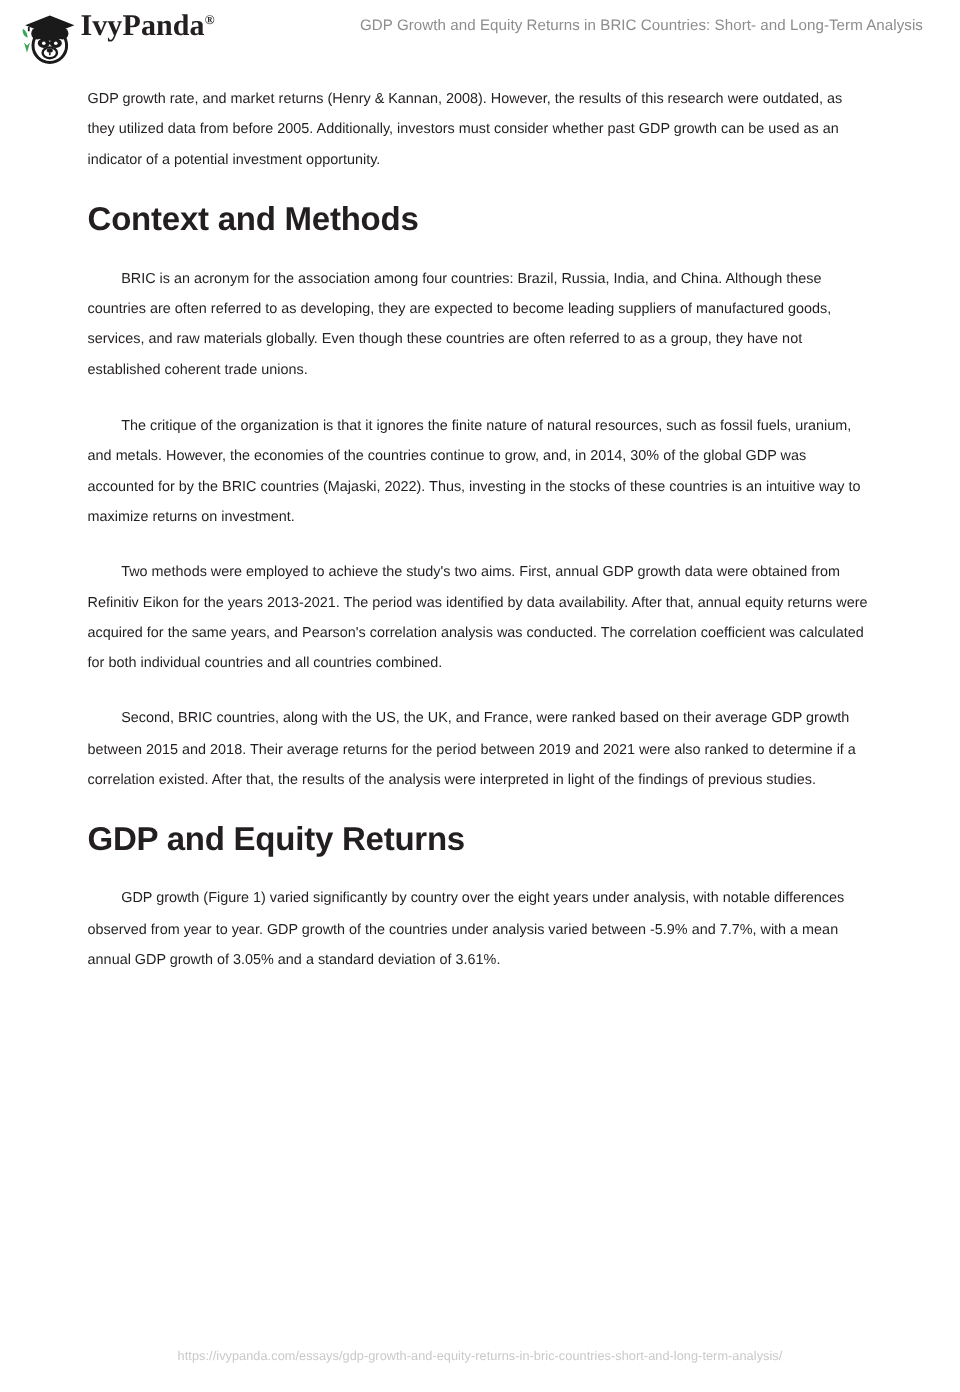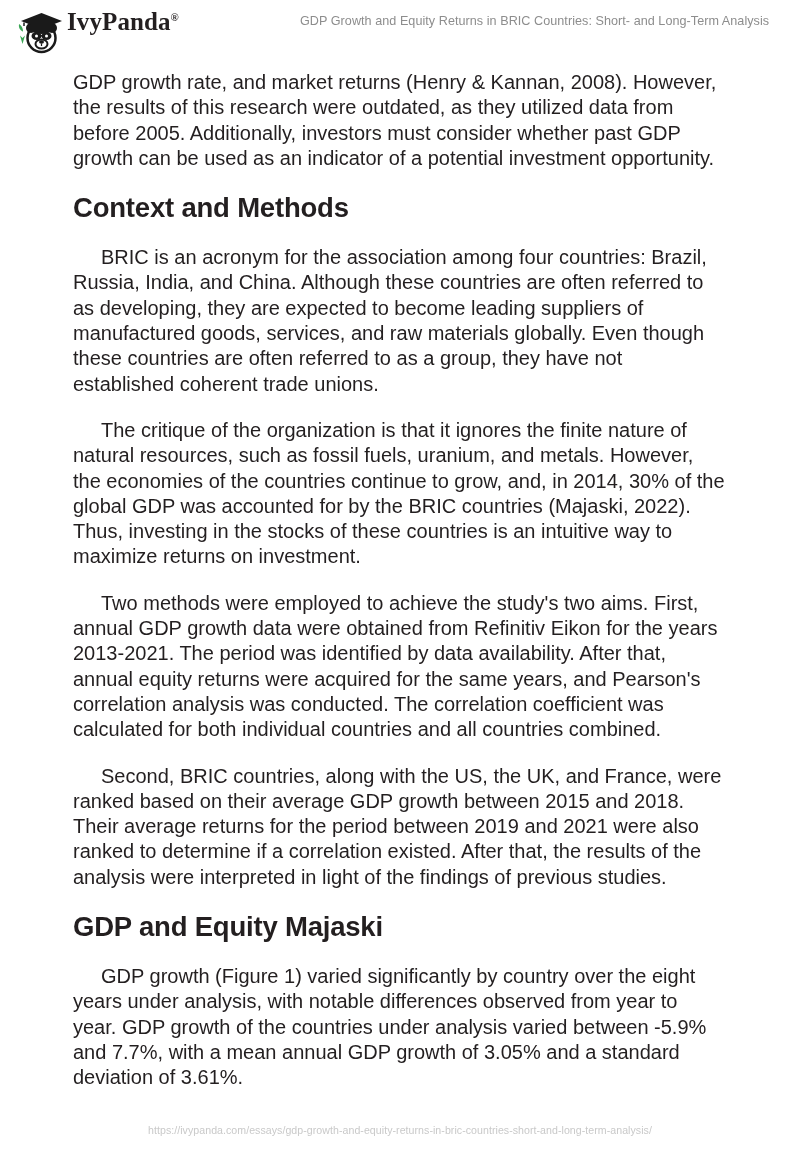--- a/index.html
+++ b/index.html
@@ -65,21 +65,21 @@
 
   
   .doc {
     position: absolute;
     left: 73px;
     top: 70px;
     width: 652px;
   }
   .doc p {
     margin: 0 0 21px 0;
-    font-size: 20px;
+    font-size: 12px;
     line-height: 25.3px;
     text-align: left;
     color: #231f20;
     text-indent: 28px;
   }
   .doc p.no-indent {
     text-indent: 0;
   }
   .doc h2 {
     margin: 19px 0 22px 0;
@@ -151,19 +151,19 @@
   <div class="header-title">GDP Growth and Equity Returns in BRIC Countries: Short- and Long-Term Analysis</div>
 </div>
 
 <div class="doc" id="doc-body">
     <p class="no-indent">GDP growth rate, and market returns (Henry &amp; Kannan, 2008). However, the results of this research were outdated, as they utilized data from before 2005. Additionally, investors must consider whether past GDP growth can be used as an indicator of a potential investment opportunity.</p>
     <h2>Context and Methods</h2>
     <p>BRIC is an acronym for the association among four countries: Brazil, Russia, India, and China. Although these countries are often referred to as developing, they are expected to become leading suppliers of manufactured goods, services, and raw materials globally. Even though these countries are often referred to as a group, they have not established coherent trade unions.</p>
     <p>The critique of the organization is that it ignores the finite nature of natural resources, such as fossil fuels, uranium, and metals. However, the economies of the countries continue to grow, and, in 2014, 30% of the global GDP was accounted for by the BRIC countries (Majaski, 2022). Thus, investing in the stocks of these countries is an intuitive way to maximize returns on investment.</p>
     <p>Two methods were employed to achieve the study's two aims. First, annual GDP growth data were obtained from Refinitiv Eikon for the years 2013-2021. The period was identified by data availability. After that, annual equity returns were acquired for the same years, and Pearson's correlation analysis was conducted. The correlation coefficient was calculated for both individual countries and all countries combined.</p>
     <p>Second, BRIC countries, along with the US, the UK, and France, were ranked based on their average GDP growth between 2015 and 2018. Their average returns for the period between 2019 and 2021 were also ranked to determine if a correlation existed. After that, the results of the analysis were interpreted in light of the findings of previous studies.</p>
-    <h2>GDP and Equity Majaski</h2>
+    <h2>GDP and Equity Returns</h2>
     <p>GDP growth (Figure 1) varied significantly by country over the eight years under analysis, with notable differences observed from year to year. GDP growth of the countries under analysis varied between -5.9% and 7.7%, with a mean annual GDP growth of 3.05% and a standard deviation of 3.61%.</p>
   </div>
 
 <div class="page-footer">
   <span class="footer-url">https://ivypanda.com/essays/gdp-growth-and-equity-returns-in-bric-countries-short-and-long-term-analysis/</span>
 </div>
 
 </body></html>

